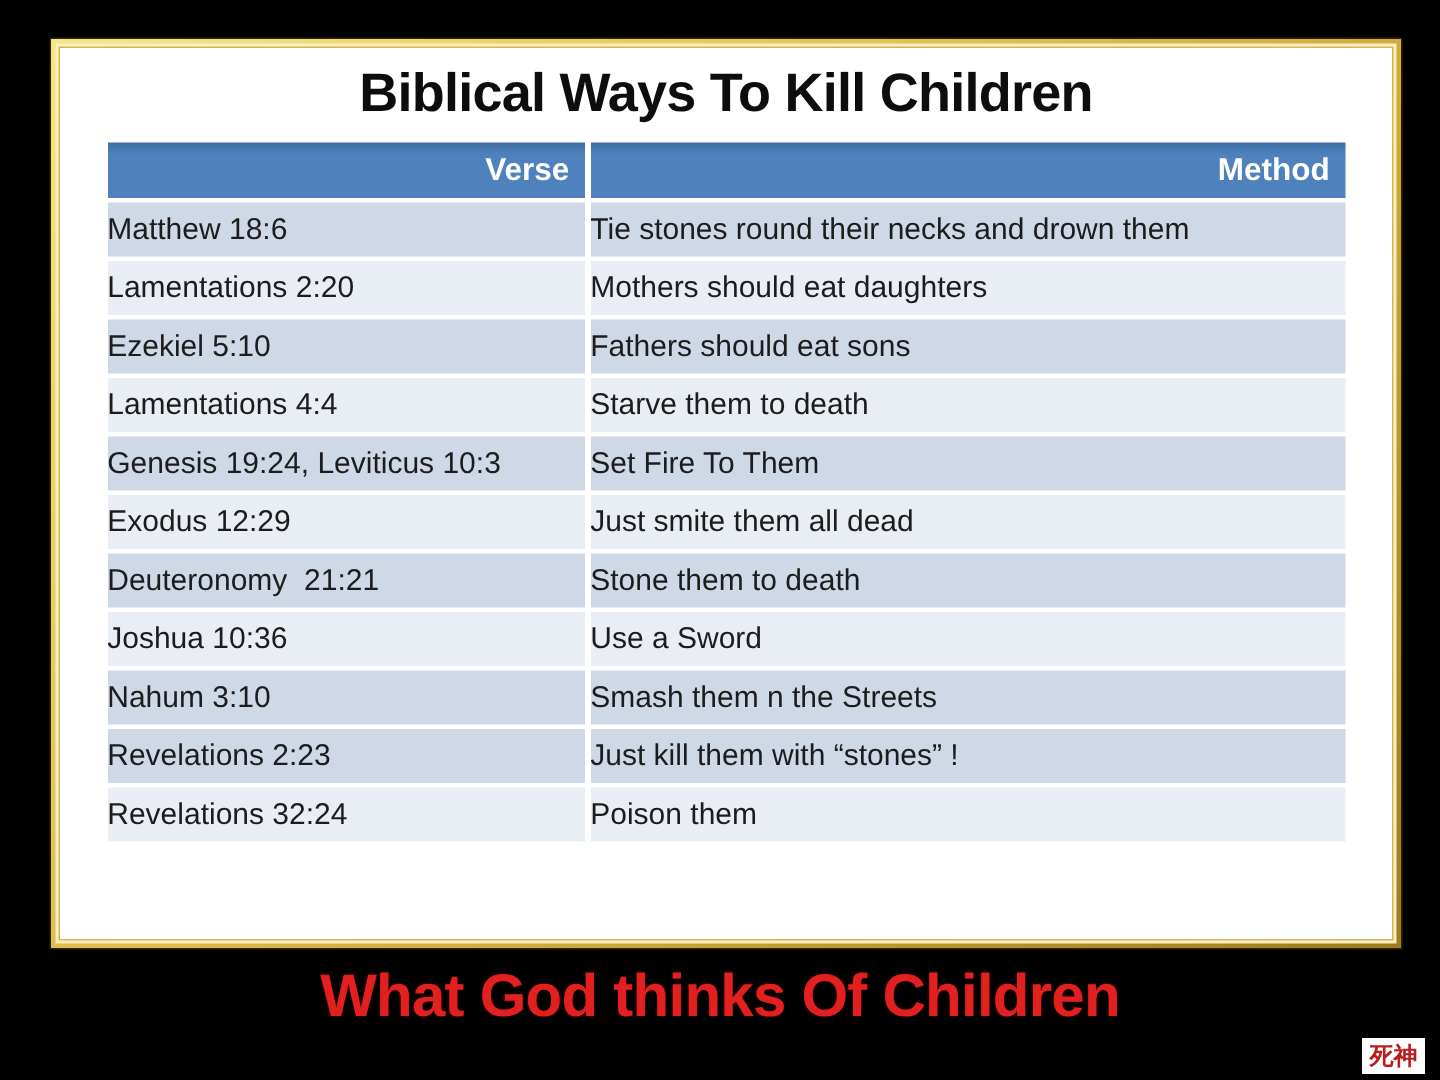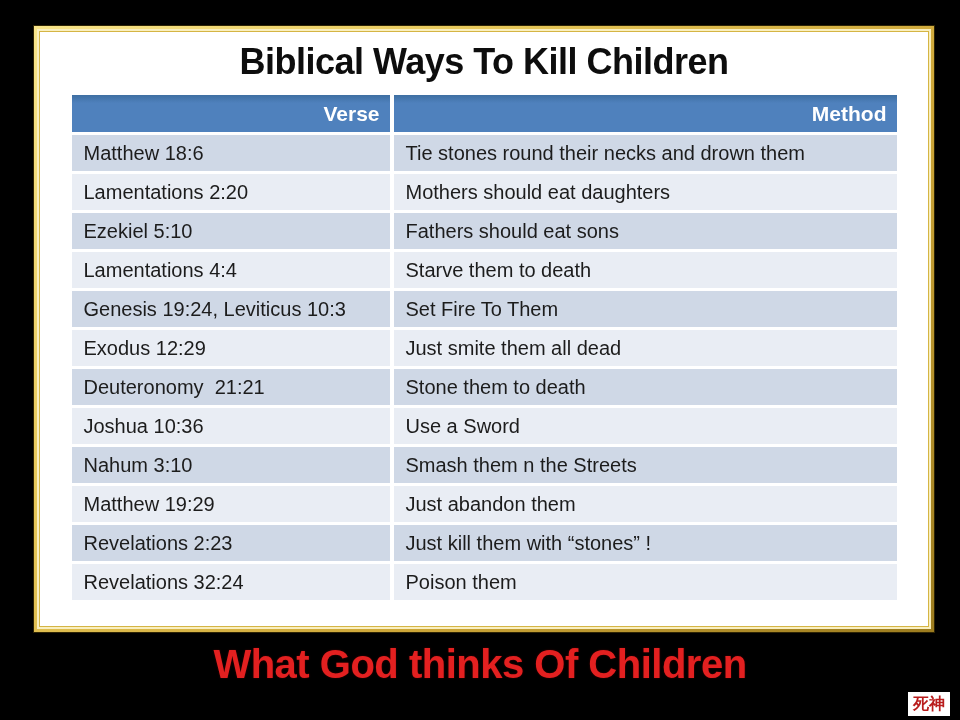--- a/index.html
+++ b/index.html
@@ -59,21 +59,21 @@
     font-weight: bold;
     text-align: right;
     padding: 4px 10px;
     height: 29px;
     box-sizing: content-box;
   }
   table.verse-table td {
     font-size: 20px;
     color: #1c1c1c;
     text-align: left;
-    padding: 5px 12px;
+    padding: 5px 0;
     height: 26px;
     white-space: pre-wrap;
     overflow: hidden;
     box-sizing: content-box;
   }
   tr.odd td  { background: var(--row-odd, #cfd8e6); }
   tr.even td { background: var(--row-even, #e9edf4); }
   .caption {
     position: absolute;
     left: 0;
@@ -150,24 +150,20 @@
               <td>Stone them to death</td>
             </tr>
             <tr class="even">
               <td>Joshua 10:36</td>
               <td>Use a Sword</td>
             </tr>
             <tr class="odd">
               <td>Nahum 3:10</td>
               <td>Smash them n the Streets</td>
             </tr>
-            <tr class="even">
-              <td>Matthew 19:29</td>
-              <td>Just abandon them</td>
-            </tr>
             <tr class="odd">
               <td>Revelations 2:23</td>
               <td>Just kill them with “stones” !</td>
             </tr>
             <tr class="even">
               <td>Revelations 32:24</td>
               <td>Poison them</td>
             </tr>
           </tbody>
       </table>

